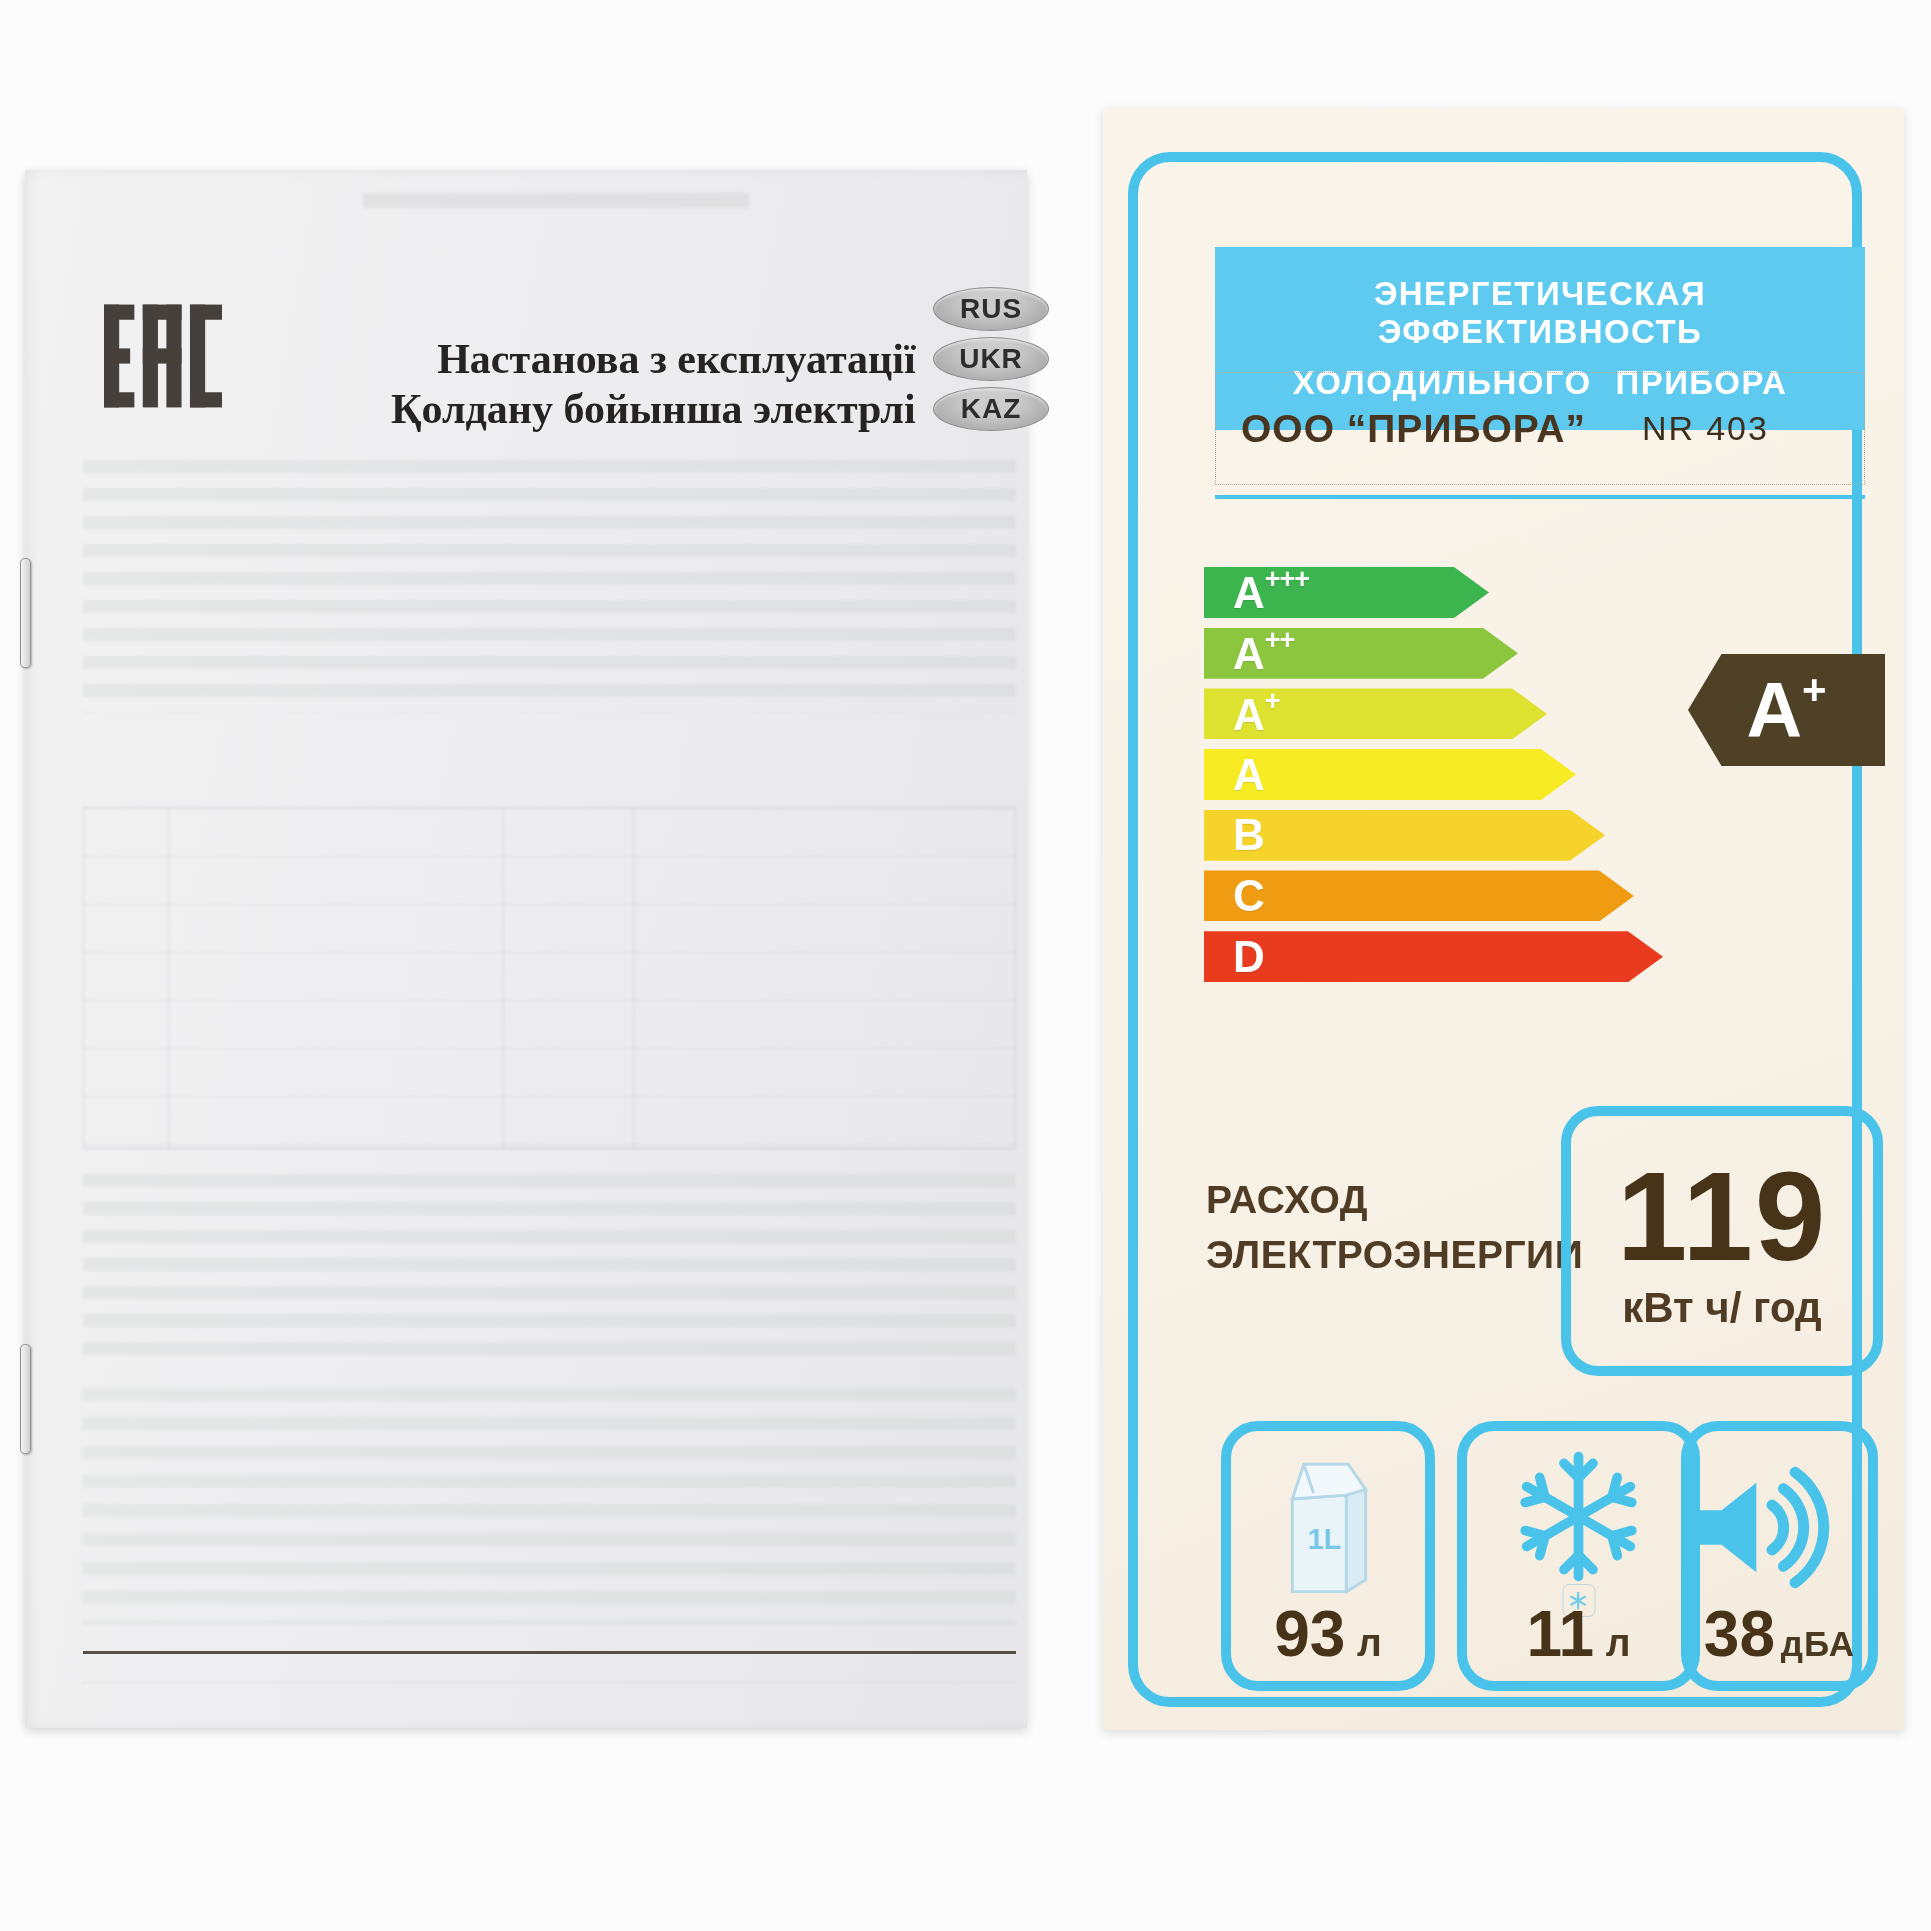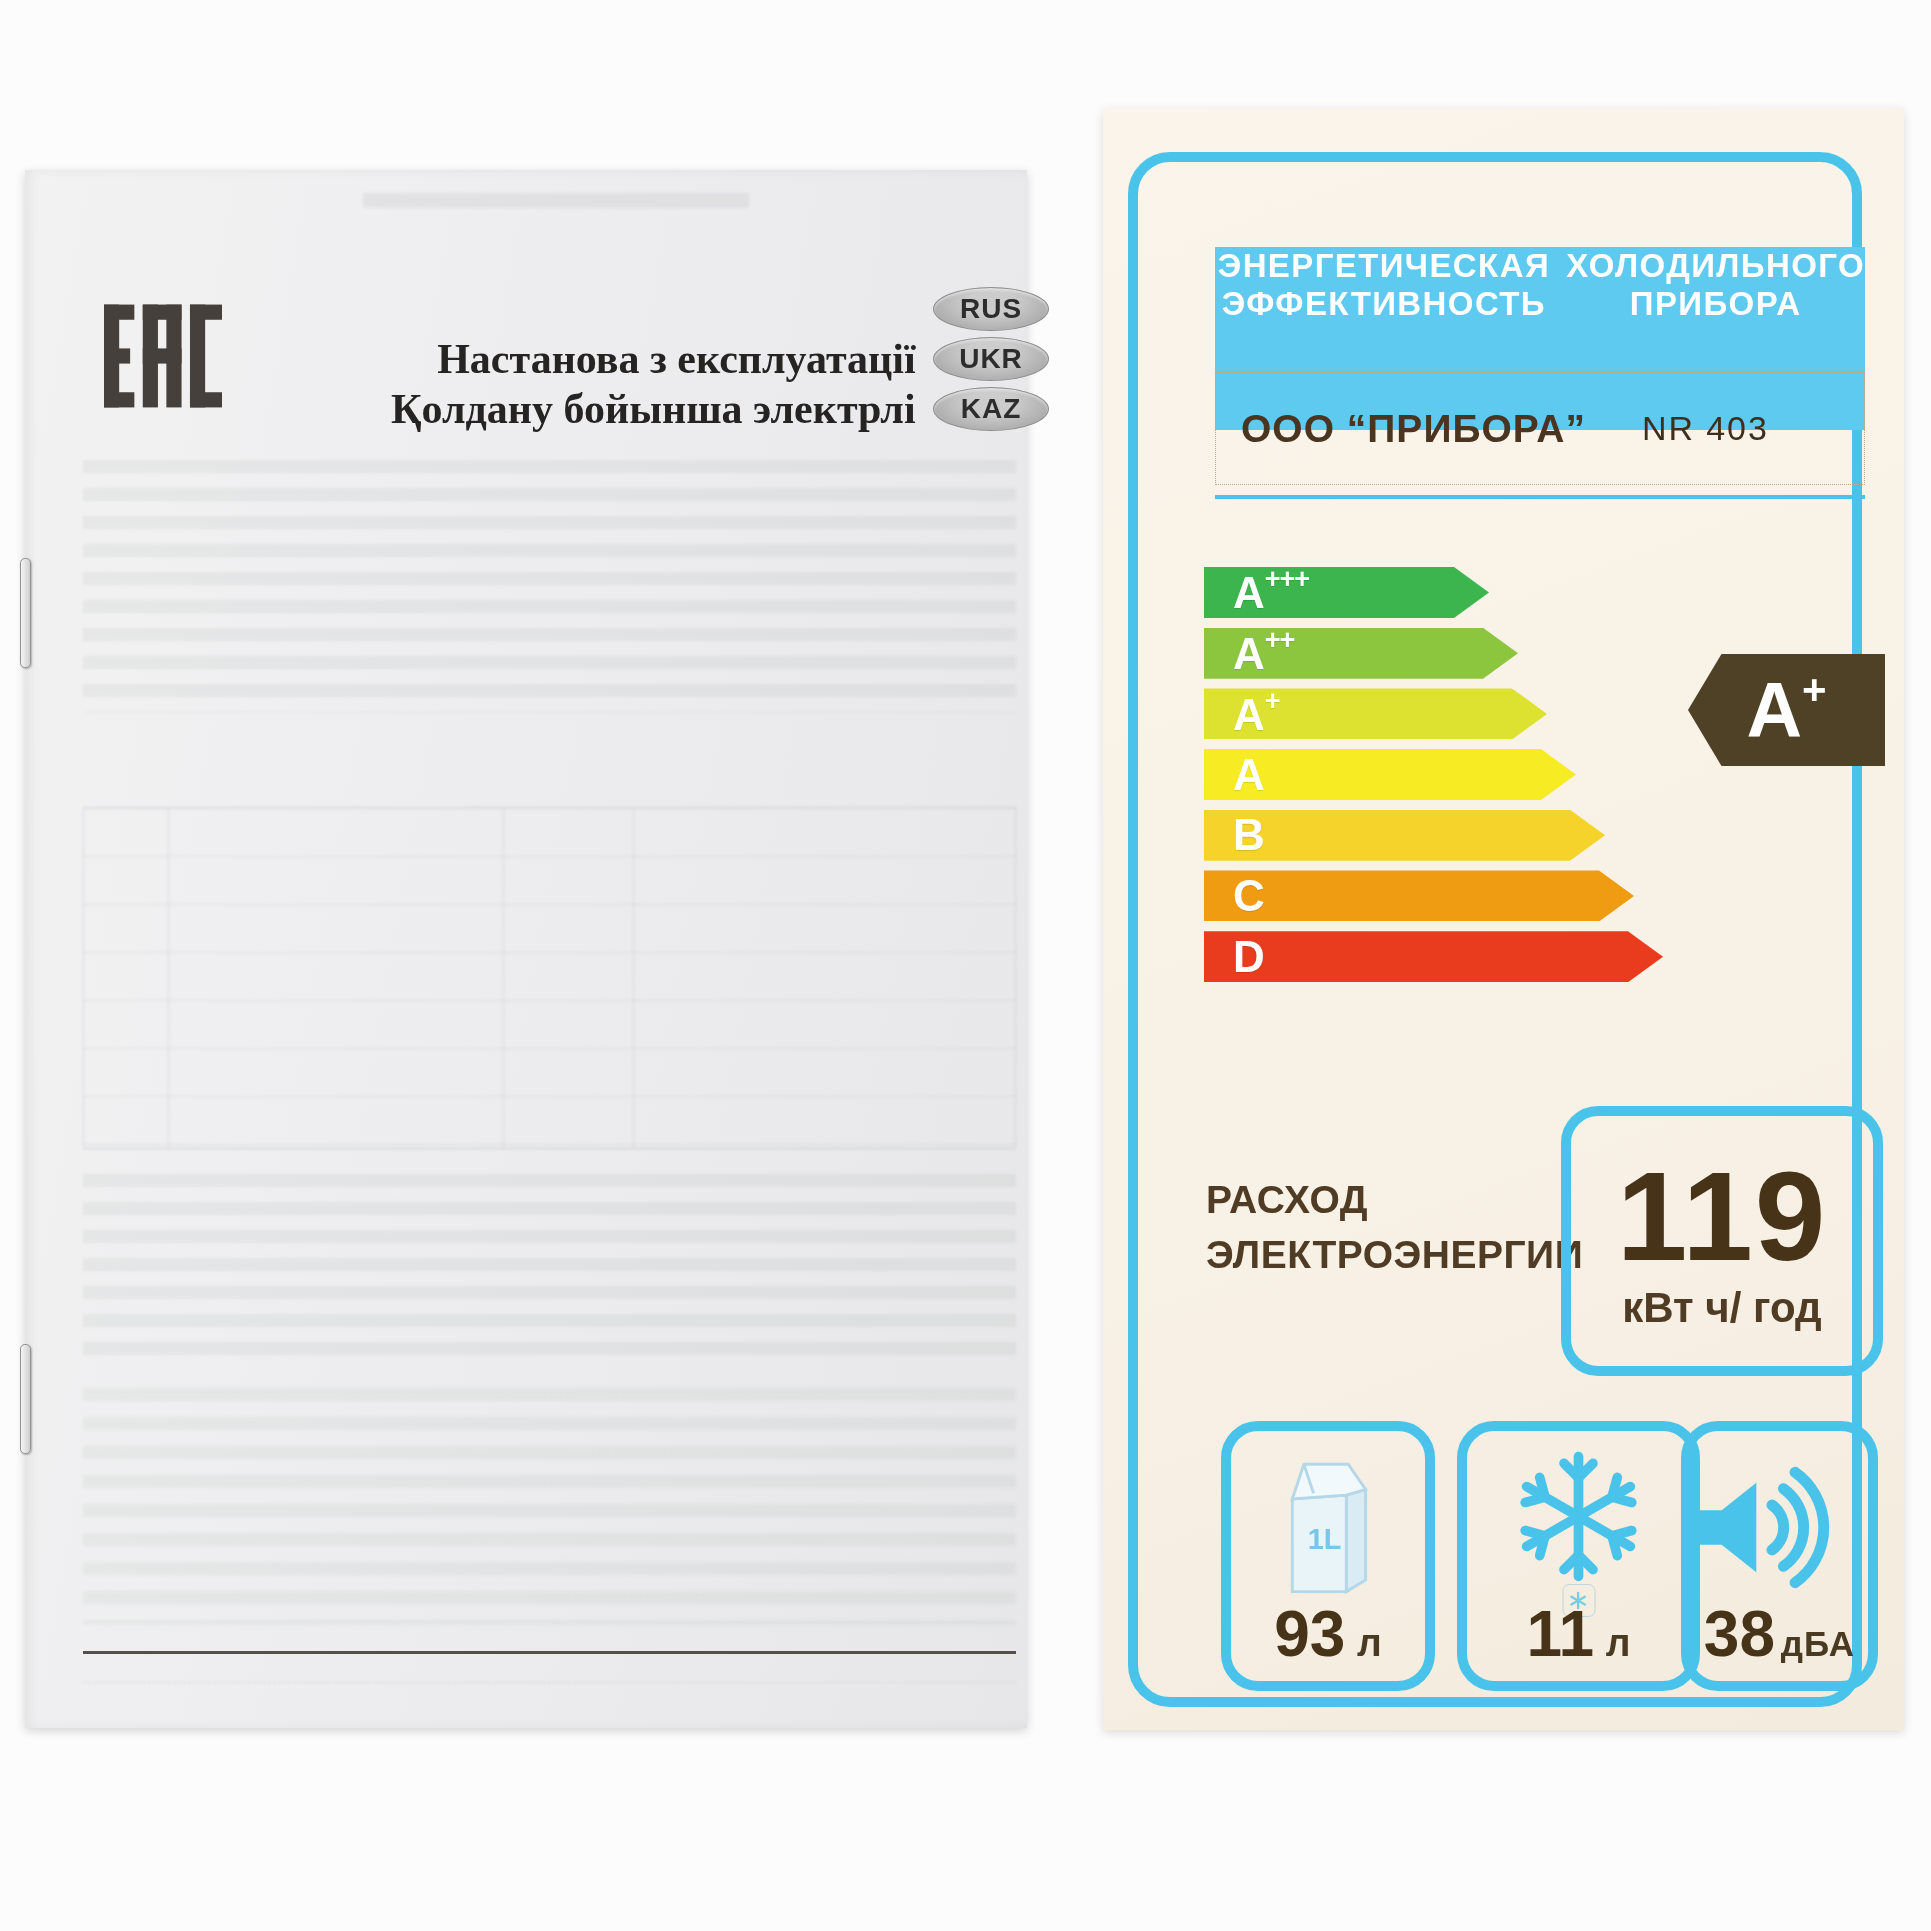--- a/index.html
+++ b/index.html
@@ -47,21 +47,21 @@
   .ghost-dash{left:58px;top:1512px;width:933px;height:0;border-top:1.9px dashed rgba(150,150,150,.28);}
 
   
   .right-page{position:absolute;left:1103px;top:108px;width:801px;height:1622px;
     background:linear-gradient(160deg,#faf4ea 0%,#f8f1e6 60%,#f3ebdd 100%);
     box-shadow:0 2.9px 9.7px rgba(0,0,0,.13);}
   .label-border{position:absolute;left:25px;top:44px;width:714px;height:1535px;
     border:10.6px solid var(--accent,#49c3ea);border-radius:42px;}
 
   .band{position:absolute;left:77px;top:85px;width:650px;height:183px;
-    background:var(--band,#5ecaf0);display:flex;flex-direction:row;justify-content:center;
+    background:var(--band,#5ecaf0);display:flex;flex-direction:column;justify-content:center;
     gap:13.5px;text-align:center;}
   .band div{color:#ffffff;font-size:33px;font-weight:700;letter-spacing:1.4px;word-spacing:13.5px;}
 
   .maker-box{position:absolute;left:77px;top:210px;width:650px;height:113px;
     border:1.9px dotted #b1a995;box-sizing:border-box;display:flex;align-items:center;
     padding-left:25px;gap:56px;}
   .maker-name{font-size:39px;font-weight:700;color:#4a3520;letter-spacing:1px;}
   .maker-model{font-size:34px;font-weight:400;color:#3d2f1c;letter-spacing:1.9px;}
   .thin-line{position:absolute;left:77px;top:333px;width:650px;height:3.9px;background:var(--accent,#49c3ea);}
 

